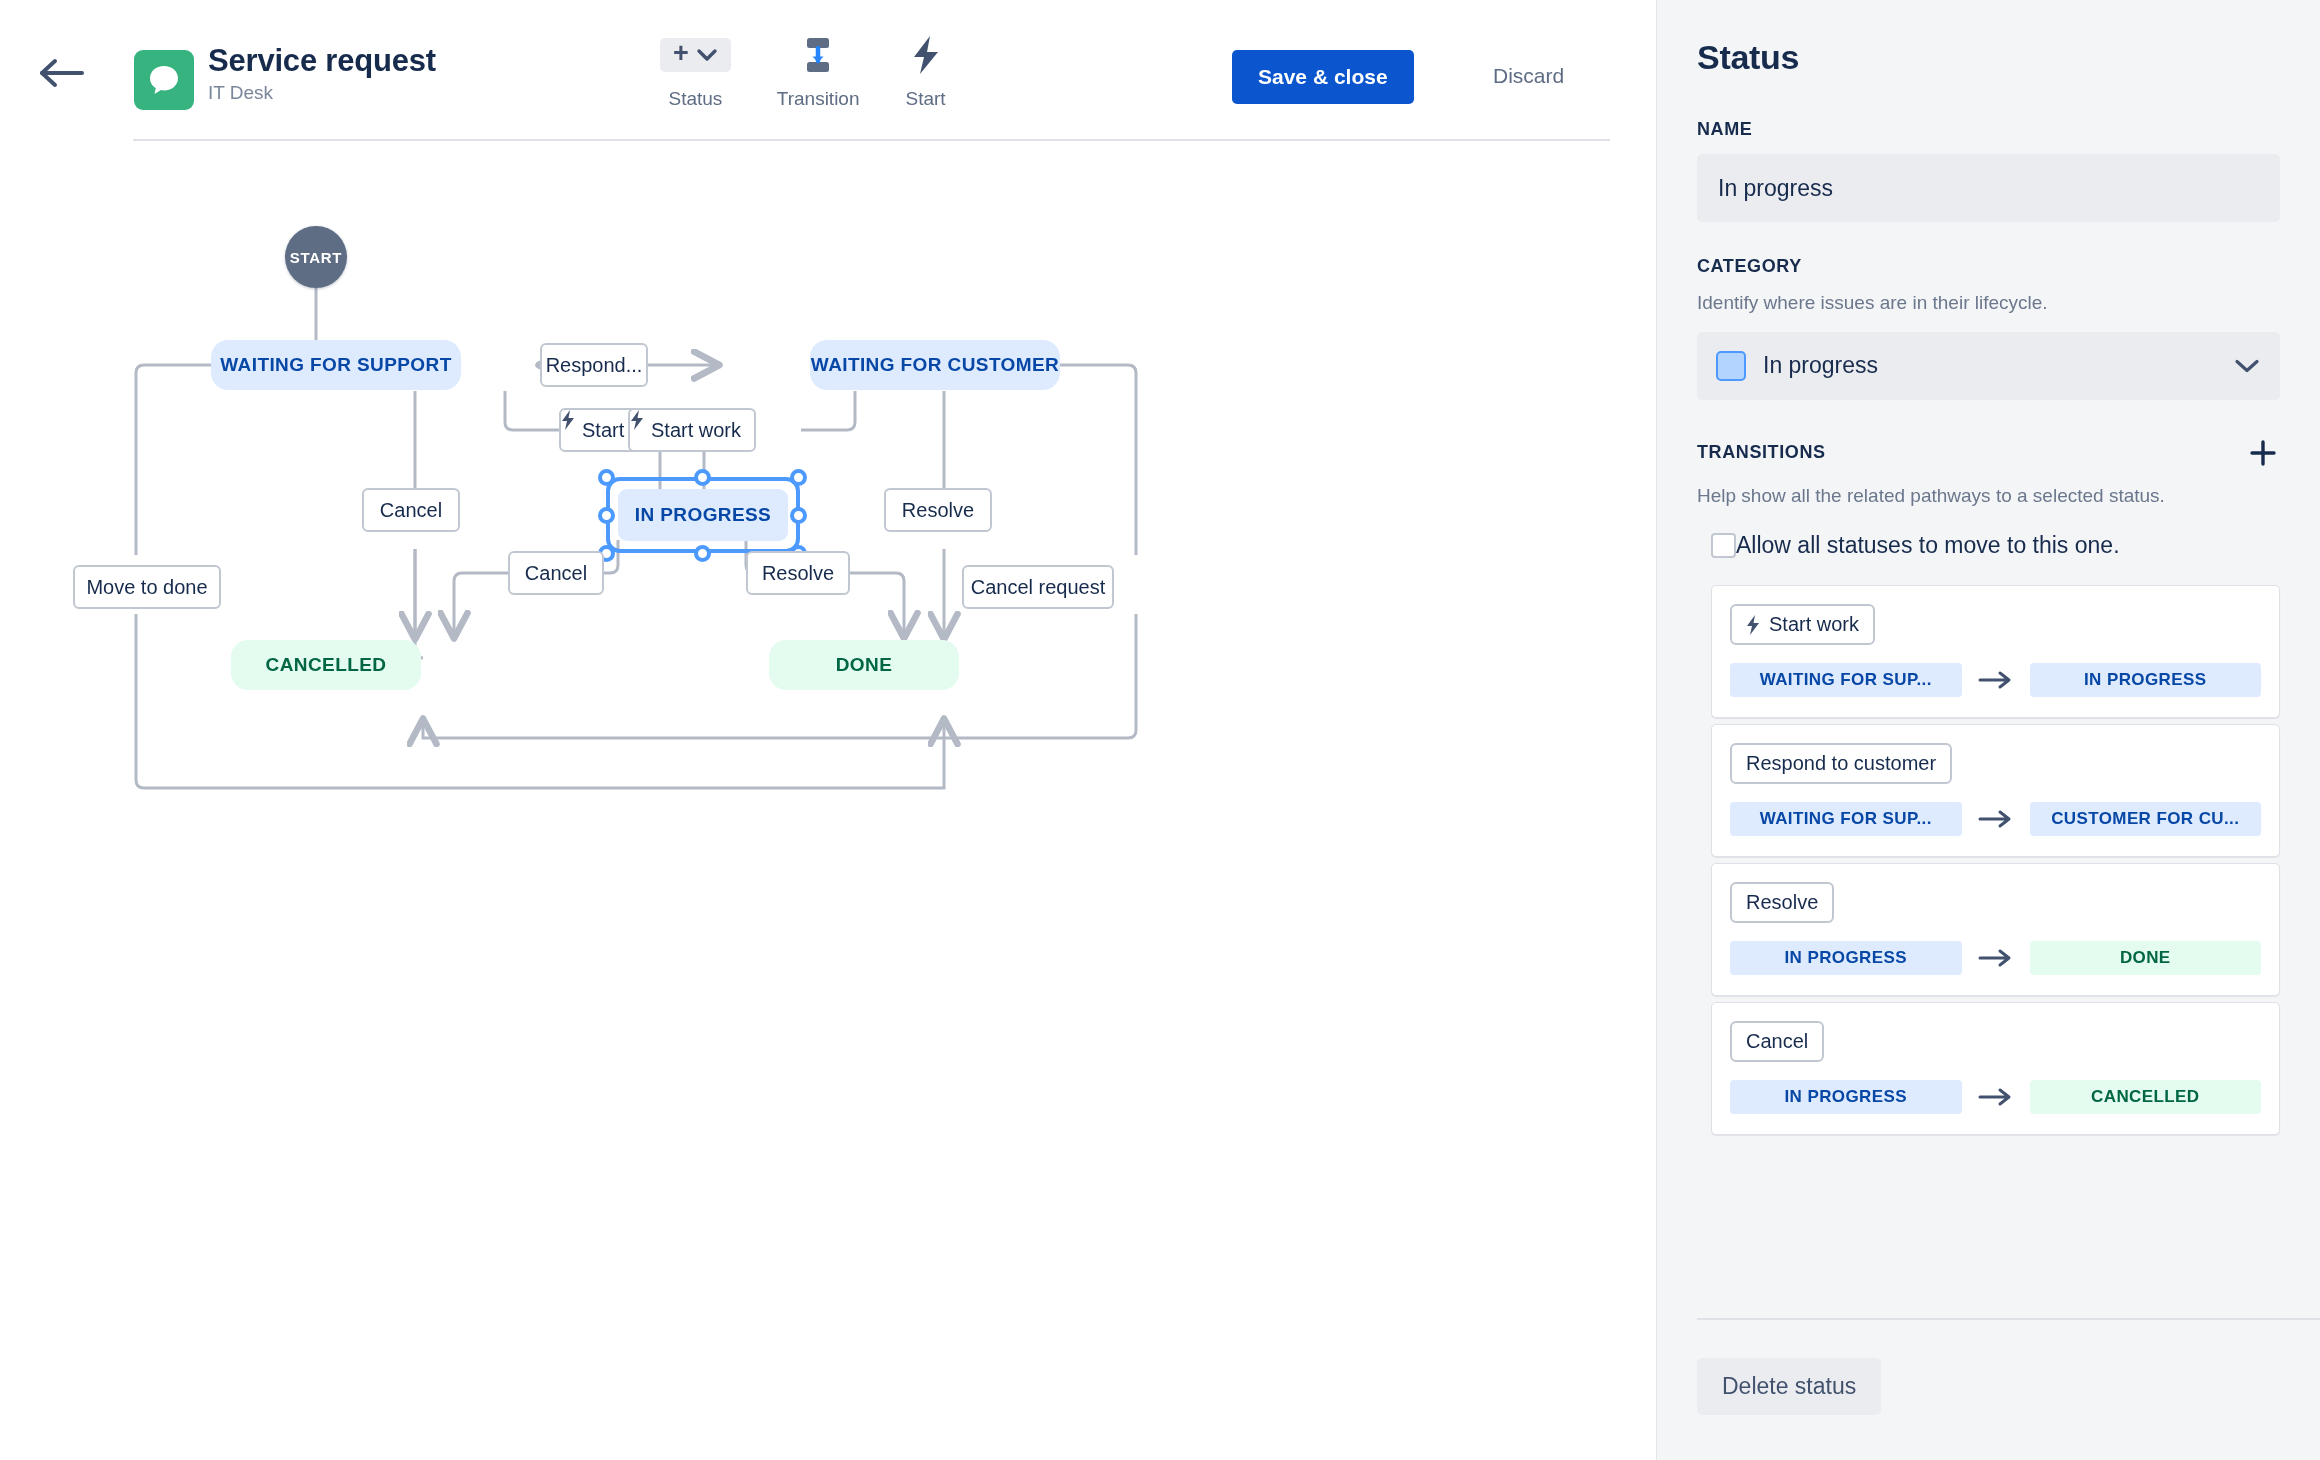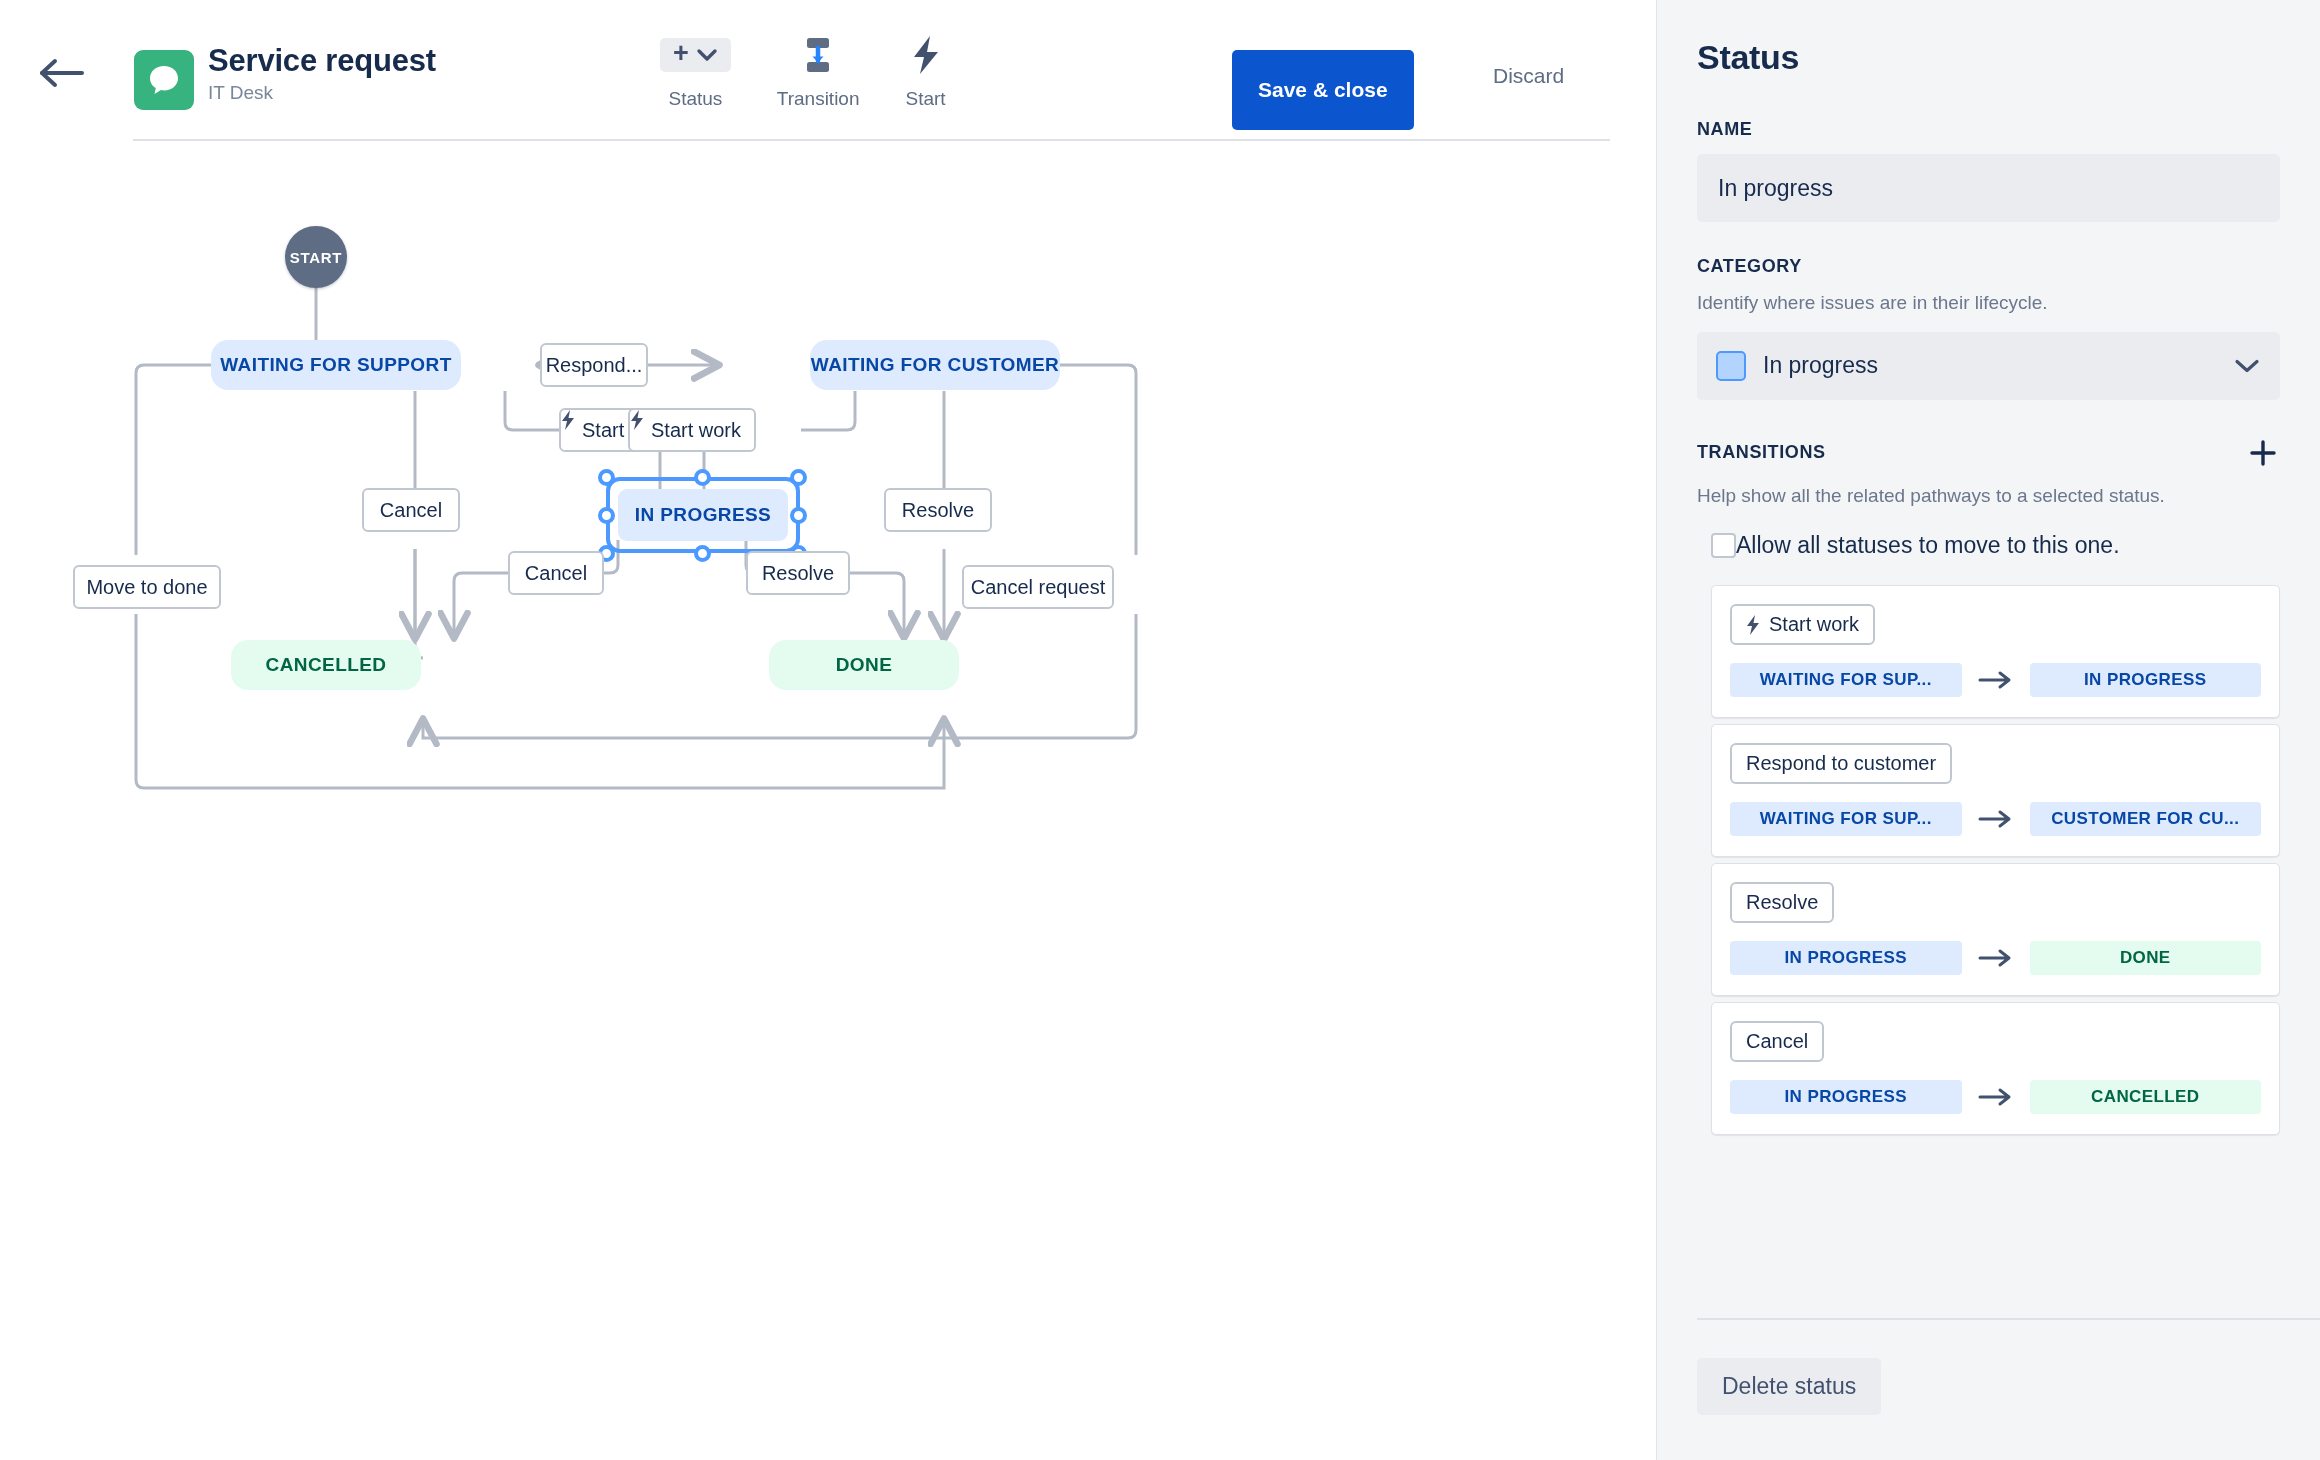--- a/index.html
+++ b/index.html
@@ -62,21 +62,21 @@
     background: #EBECF0; border-radius: 5px;
     padding: 5px 13px; display: flex; align-items: center; gap: 7px;
   }
   .plus-g { font-size: 27px; color: #42526E; font-weight: bold; line-height: 1; margin-top: -3px;}
 
   .save-btn {
     position: absolute; left: 1232px; top: 50px;
     background: #0B55CE; color: #fff;
     font-size: 21px; font-weight: bold;
     border: none; border-radius: 5px;
-    padding: 28px 26px; cursor: pointer;
+    padding: 15px 26px; cursor: pointer;
     font-family: "Liberation Sans", sans-serif;
   }
   .discard-btn {
     position: absolute; left: 1493px; top: 64px;
     background: transparent; border: none;
     font-size: 21px; color: #5E6C84; cursor: pointer;
     font-family: "Liberation Sans", sans-serif; padding: 0;
   }
   .hdr-rule {
     position: absolute; left: 133px; top: 139px;

